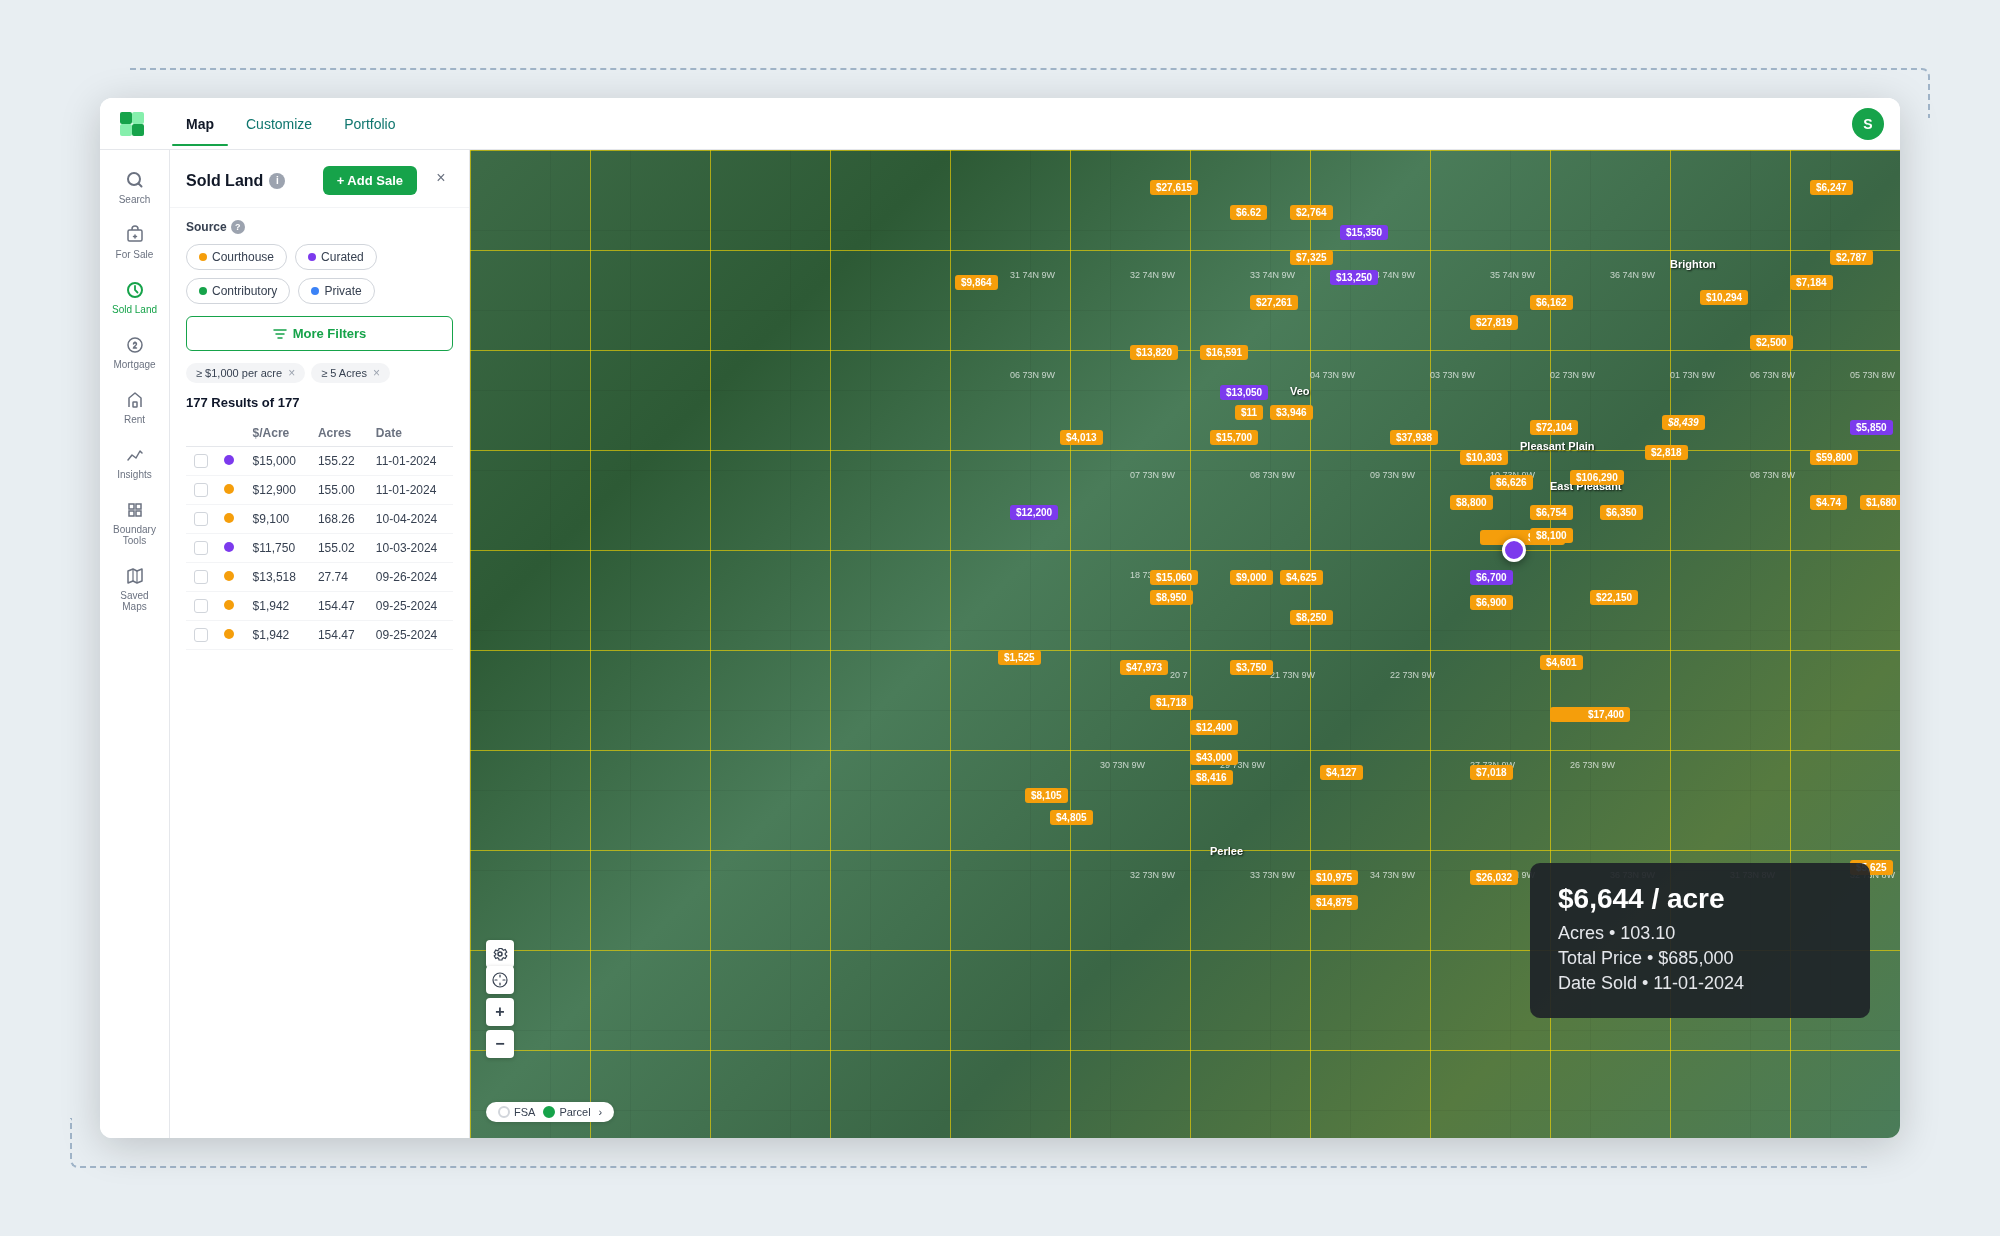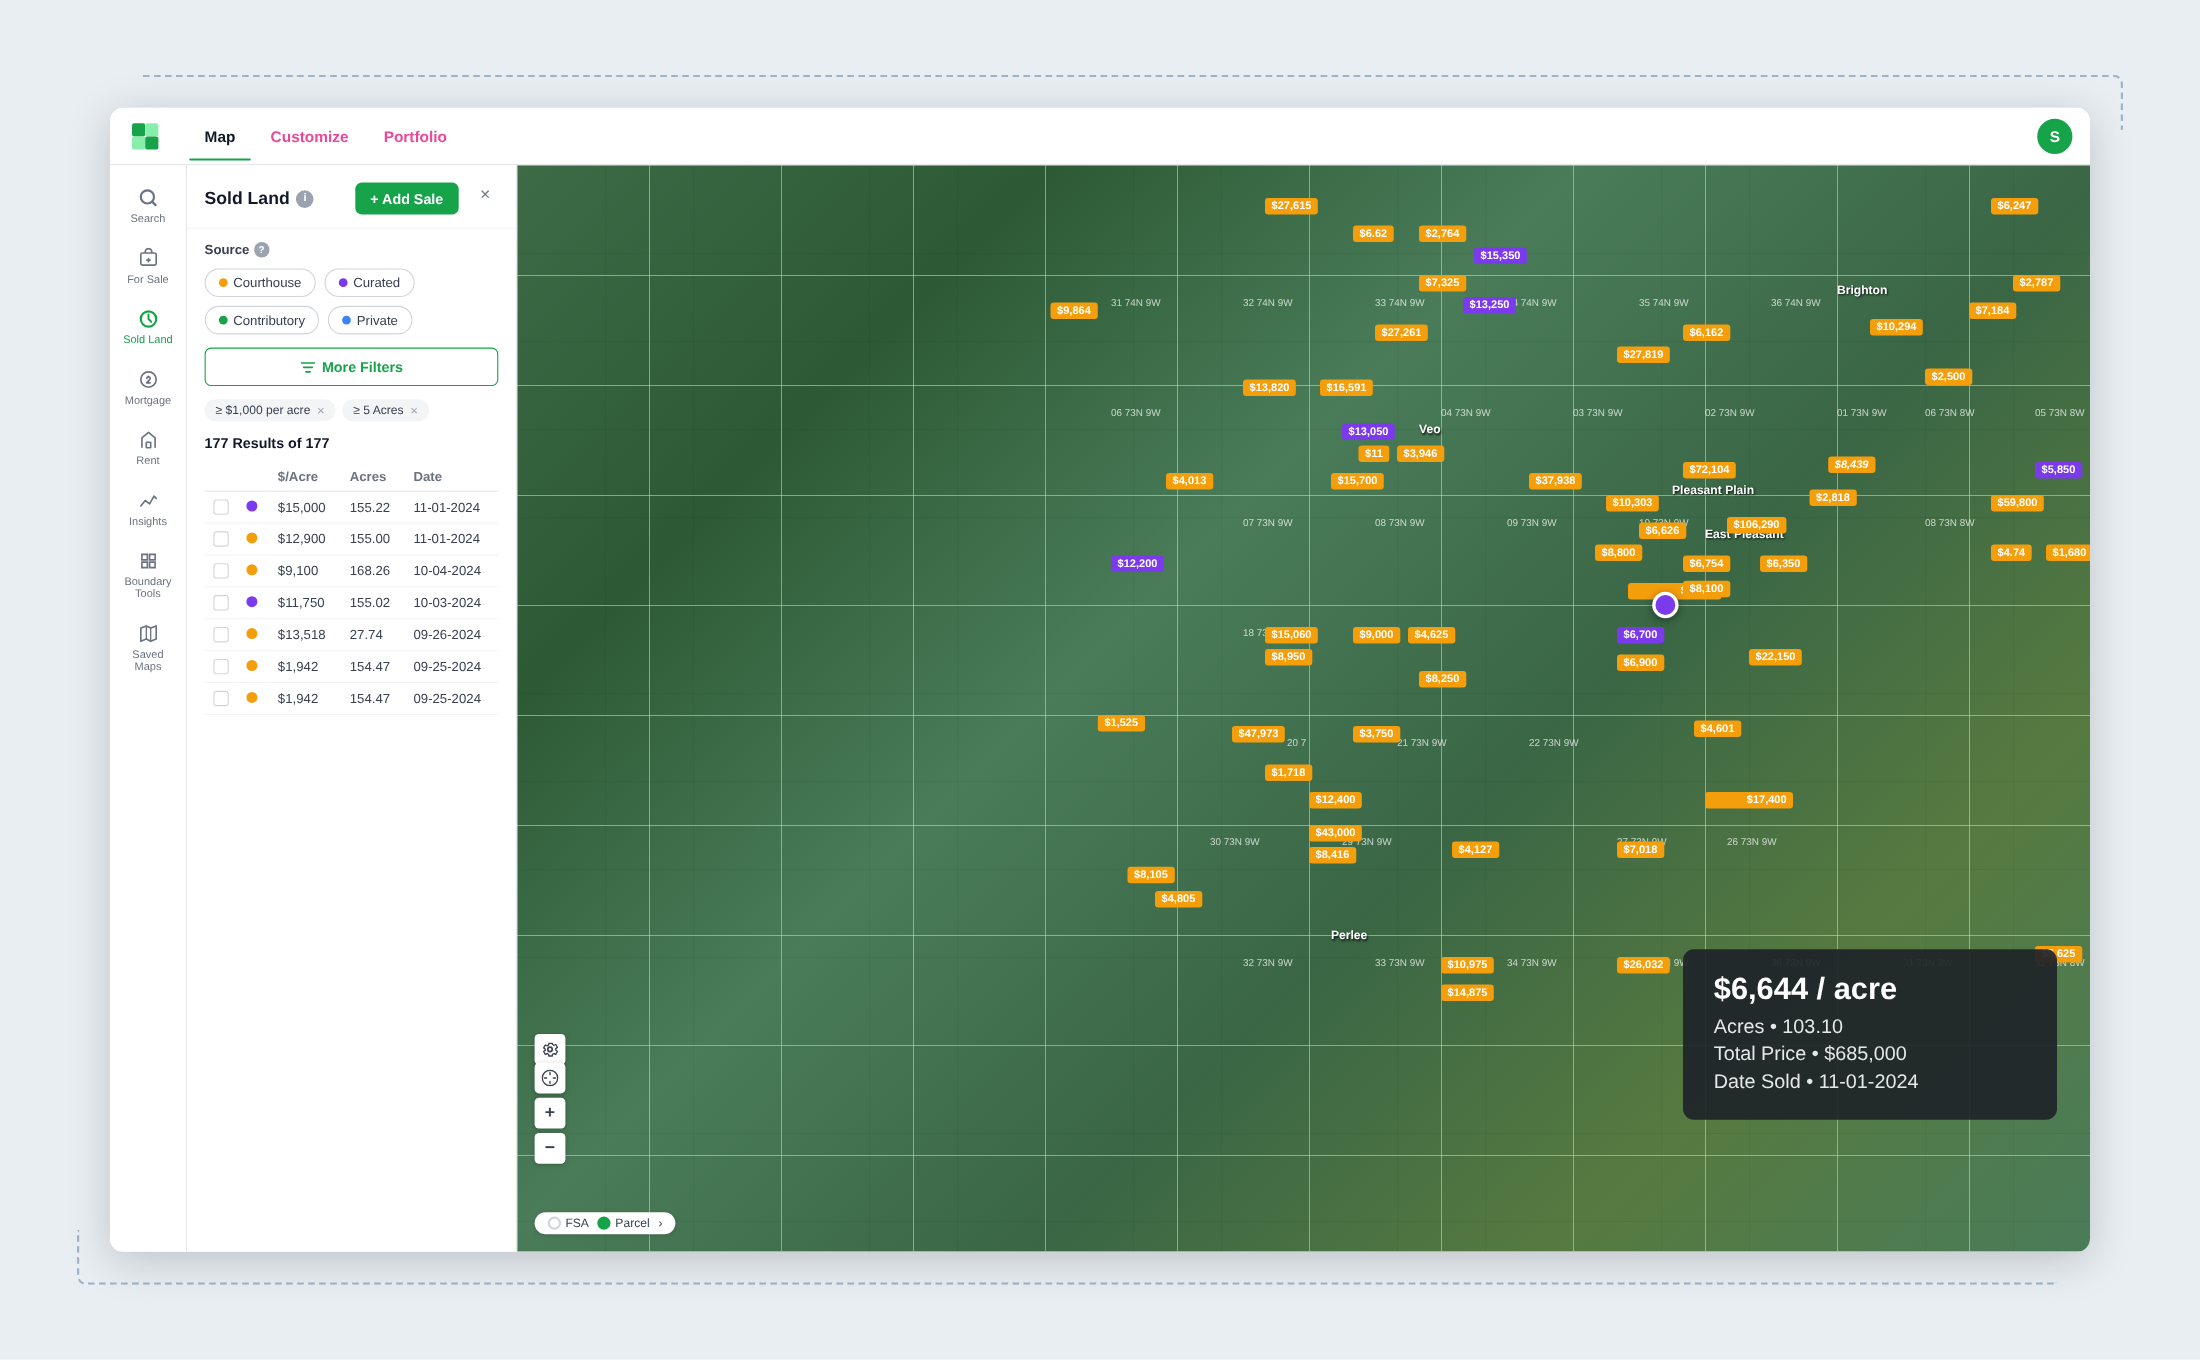--- a/index.html
+++ b/index.html
@@ -72,22 +72,22 @@
     .logo svg { width: 28px; height: 28px; }
 
     .nav-tabs {
       display: flex;
       gap: 4px;
       align-items: center;
     }
     .nav-tab {
       padding: 6px 14px;
       font-size: 14px;
-      font-weight: 700;
-      color: #ec4899;
+      font-weight: 400;
+      color: #0f766e;
       cursor: pointer;
       border-radius: 6px;
       position: relative;
     }
     .nav-tab.active {
       color: #111827;
       font-weight: 600;
     }
     .nav-tab.active::after {
       content: '';
@@ -847,21 +847,21 @@
               <div class="price-label" style="left: 820px; top: 460px;">$8,250</div>
               <div class="price-label" style="left: 680px; top: 420px;">$15,060</div>
               <div class="price-label" style="left: 760px; top: 420px;">$9,000</div>
               <div class="price-label" style="left: 810px; top: 420px;">$4,625</div>
               <div class="price-label" style="left: 680px; top: 440px;">$8,950</div>
               <div class="price-label" style="left: 528px; top: 500px;">$1,525</div>
               <div class="price-label" style="left: 650px; top: 510px;">$47,973</div>
               <div class="price-label" style="left: 760px; top: 510px;">$3,750</div>
               <div class="price-label" style="left: 1070px; top: 505px;">$4,601</div>
               <div class="price-label" style="left: 680px; top: 545px;">$1,718</div>
-              <div class="price-label" style="left: 1080px; top: 570px; padding-left: 38px;">$17,400</div>
+              <div class="price-label" style="left: 1080px; top: 557px; padding-left: 38px;">$17,400</div>
               <div class="price-label" style="left: 720px; top: 570px;">$12,400</div>
               <div class="price-label" style="left: 720px; top: 600px;">$43,000</div>
               <div class="price-label" style="left: 720px; top: 620px;">$8,416</div>
               <div class="price-label" style="left: 850px; top: 615px;">$4,127</div>
               <div class="price-label" style="left: 1000px; top: 615px;">$7,018</div>
               <div class="price-label" style="left: 555px; top: 638px;">$8,105</div>
               <div class="price-label" style="left: 580px; top: 660px;">$4,805</div>
               <div class="price-label" style="left: 840px; top: 720px;">$10,975</div>
               <div class="price-label" style="left: 1000px; top: 720px;">$26,032</div>
               <div class="price-label" style="left: 840px; top: 745px;">$14,875</div>

